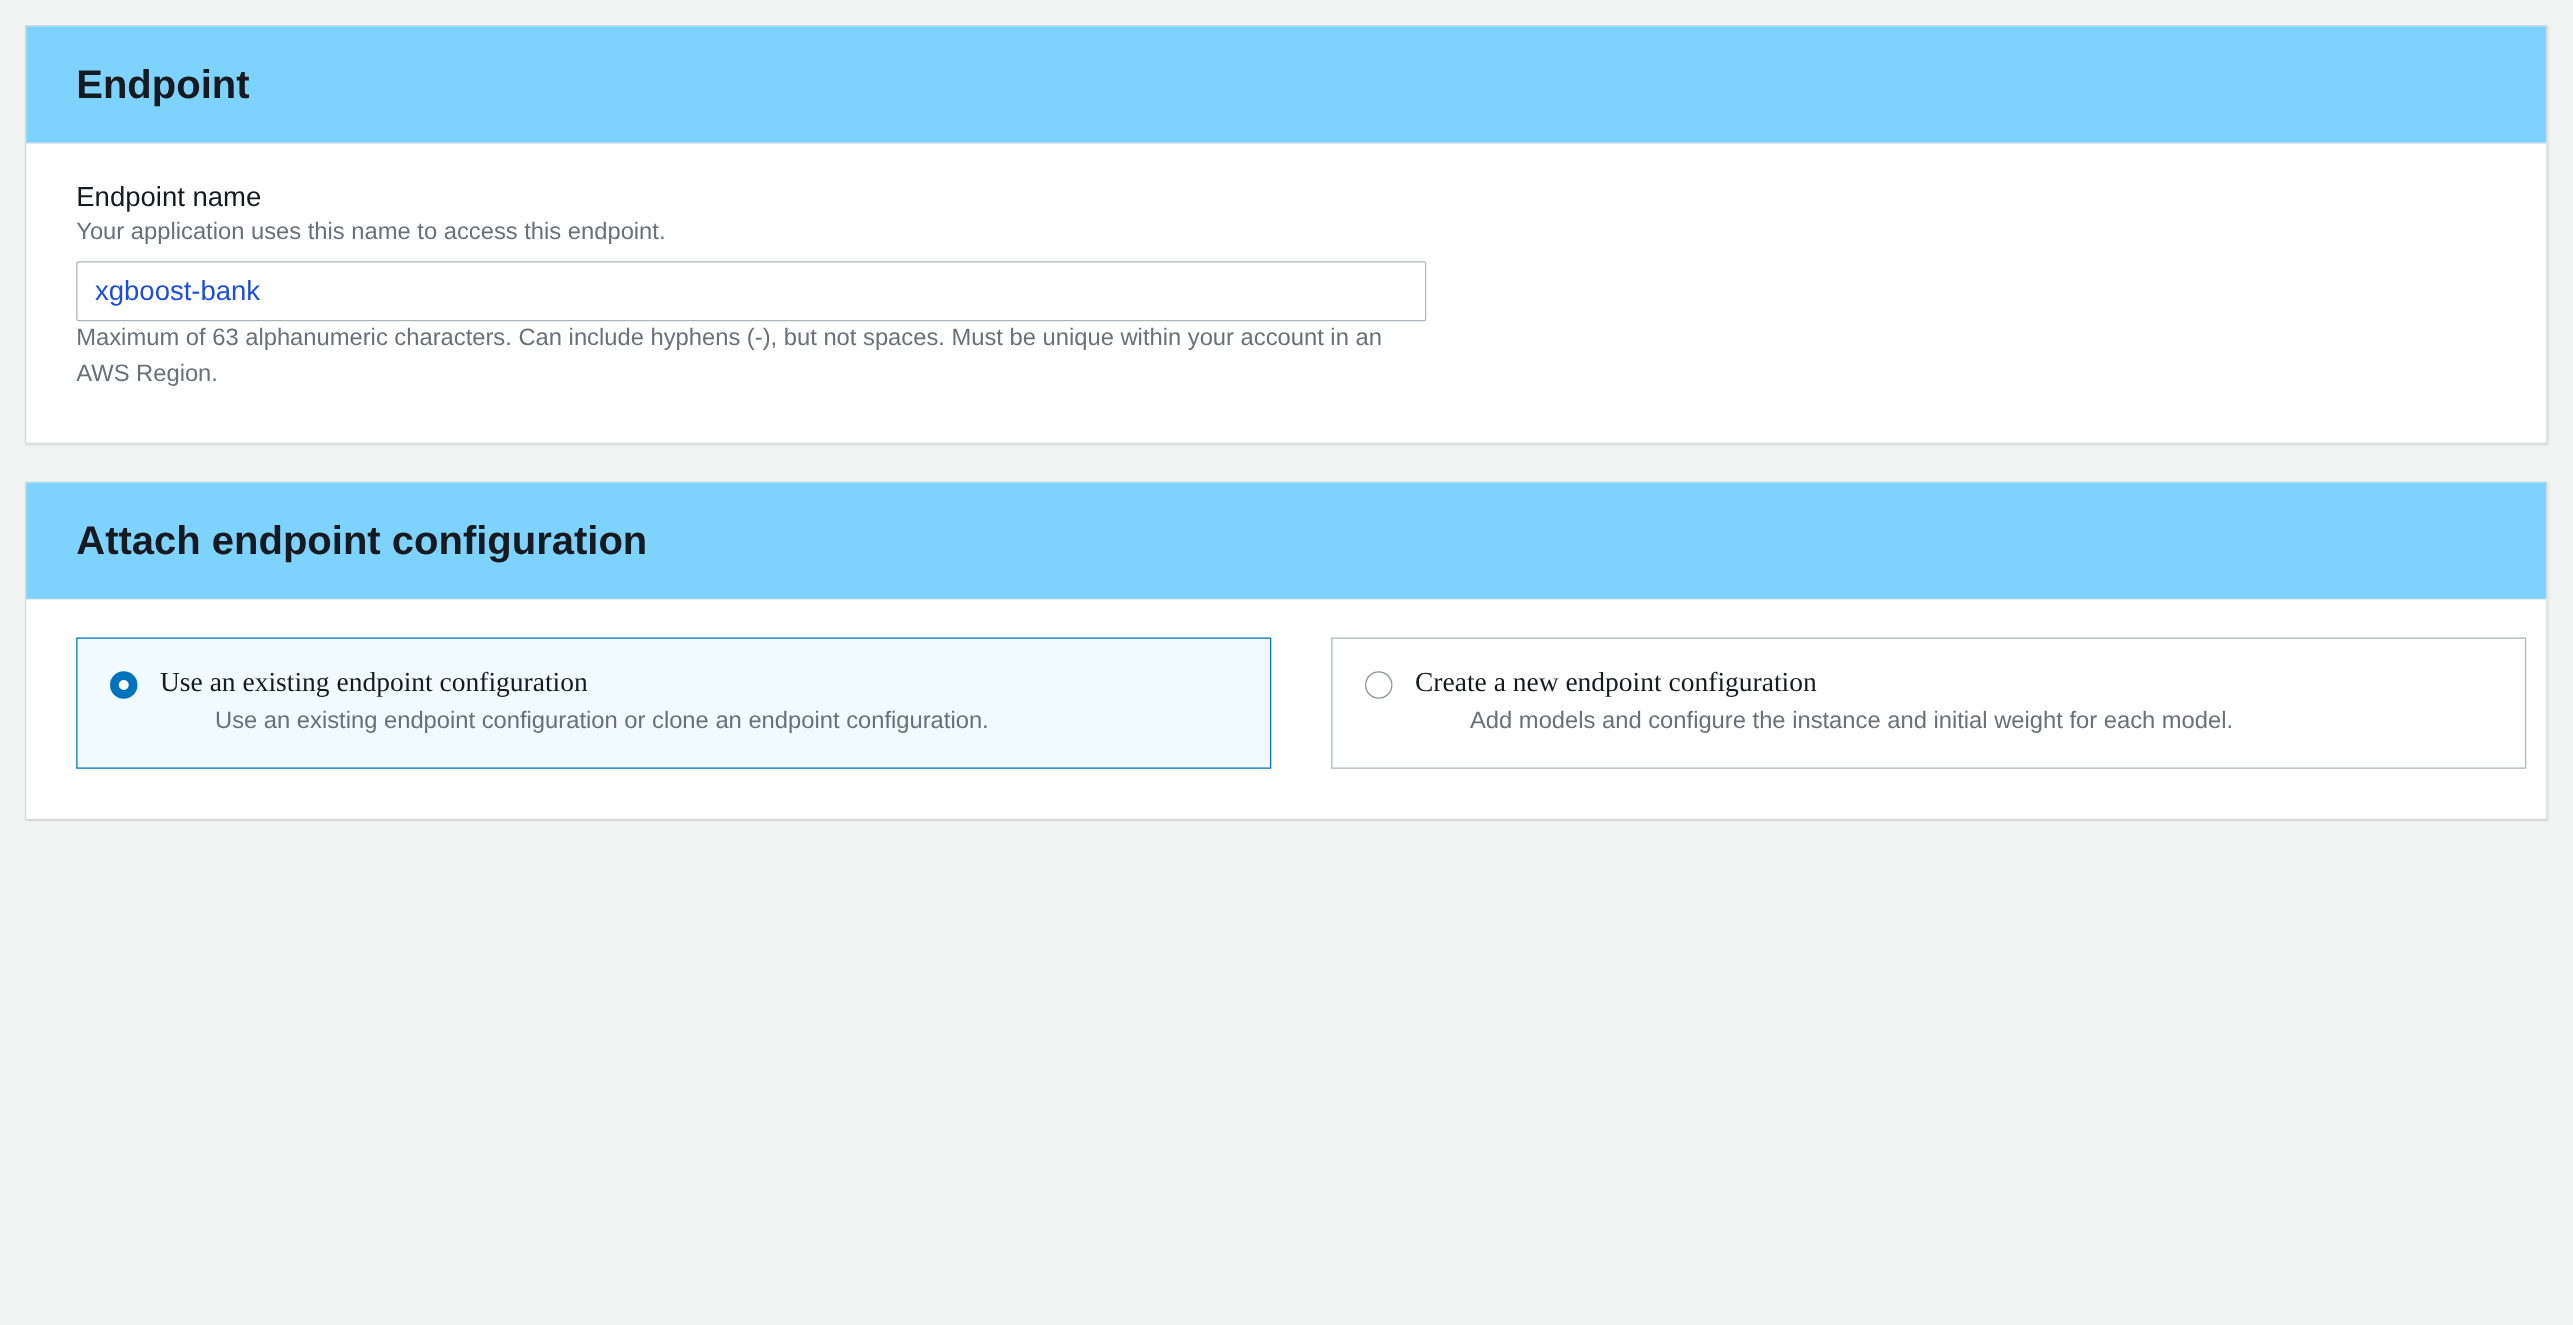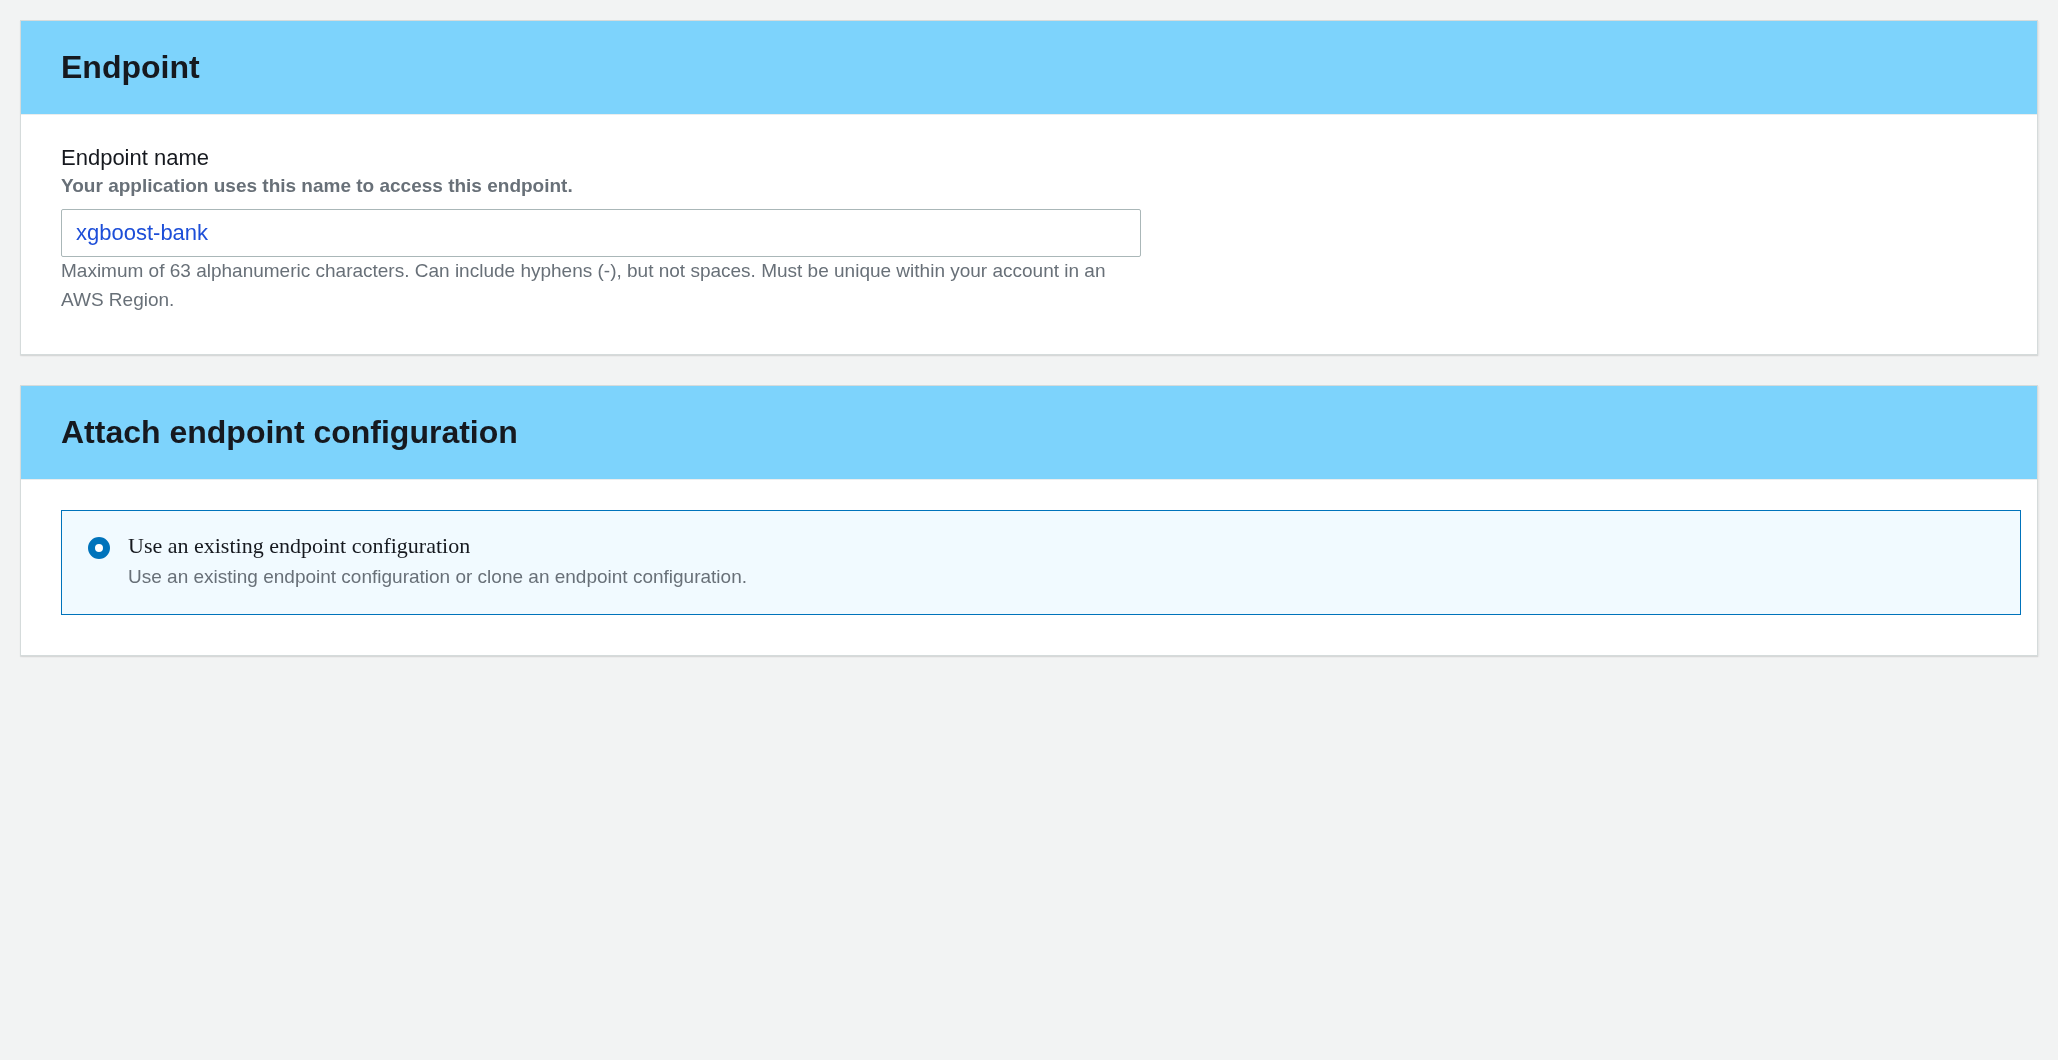--- a/index.html
+++ b/index.html
@@ -35,21 +35,20 @@
     .field-label {
       font-size: 22px;
       color: #16191f;
       margin-bottom: 4px;
       display: block;
     }
     .field-description {
       font-size: 19px;
       color: #687078;
       margin-bottom: 12px;
-      font-weight: bold;
     }
     .text-input {
       width: 72%;
       max-width: 1080px;
       padding: 10px 14px;
       font-size: 22px;
       border: 1px solid #aab7b8;
       border-radius: 2px;
       color: #1d4ed8;
       background: #ffffff;
@@ -97,20 +96,21 @@
     .tile-title {
       font-size: 22px;
       color: #16191f;
       margin-bottom: 4px;
       font-family: Liberation Serif, serif;
     }
     .tile-desc {
       font-size: 19px;
       color: #687078;
       line-height: 1.5;
+      margin-left: 44px;
     }
   </style>
 </head>
 <body>
 
 <div class="panel">
   <div class="panel-header">
     <h2>Endpoint</h2>
   </div>
   <div class="panel-body">
@@ -127,15 +127,22 @@
   </div>
   <div class="panel-body">
     <div class="tiles">
       <div class="tile selected">
         <div class="radio-circle"></div>
         <div class="tile-content">
           <div class="tile-title">Use an existing endpoint configuration</div>
           <div class="tile-desc">Use an existing endpoint configuration or clone an endpoint configuration.</div>
         </div>
       </div>
+      <div class="tile">
+        <div class="radio-circle"></div>
+        <div class="tile-content">
+          <div class="tile-title">Create a new endpoint configuration</div>
+          <div class="tile-desc">Add models and configure the instance and initial weight for each model.</div>
+        </div>
+      </div>
     </div>
   </div>
 </div>
 
 </body></html>

